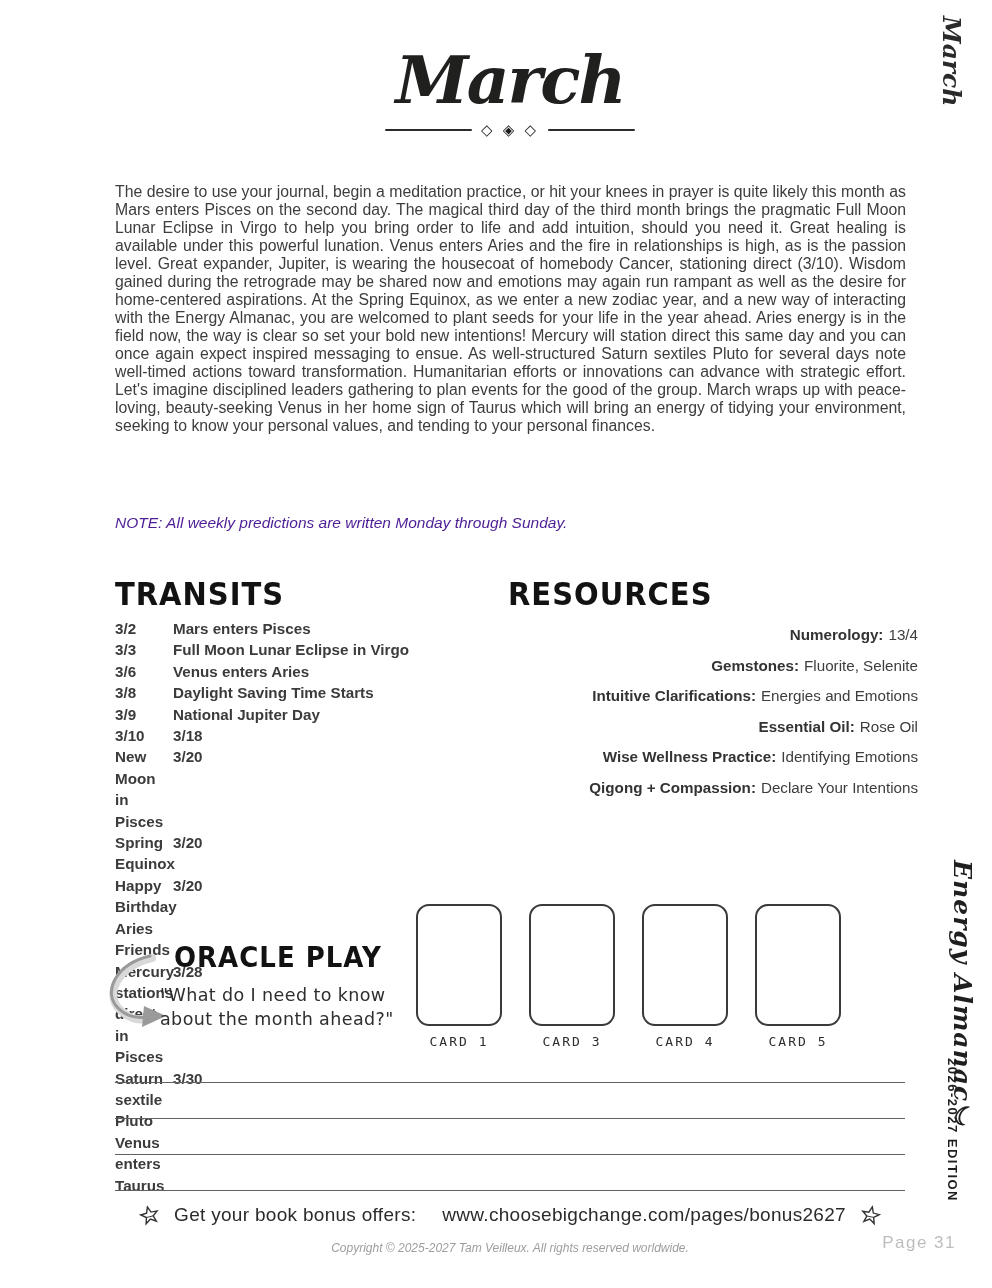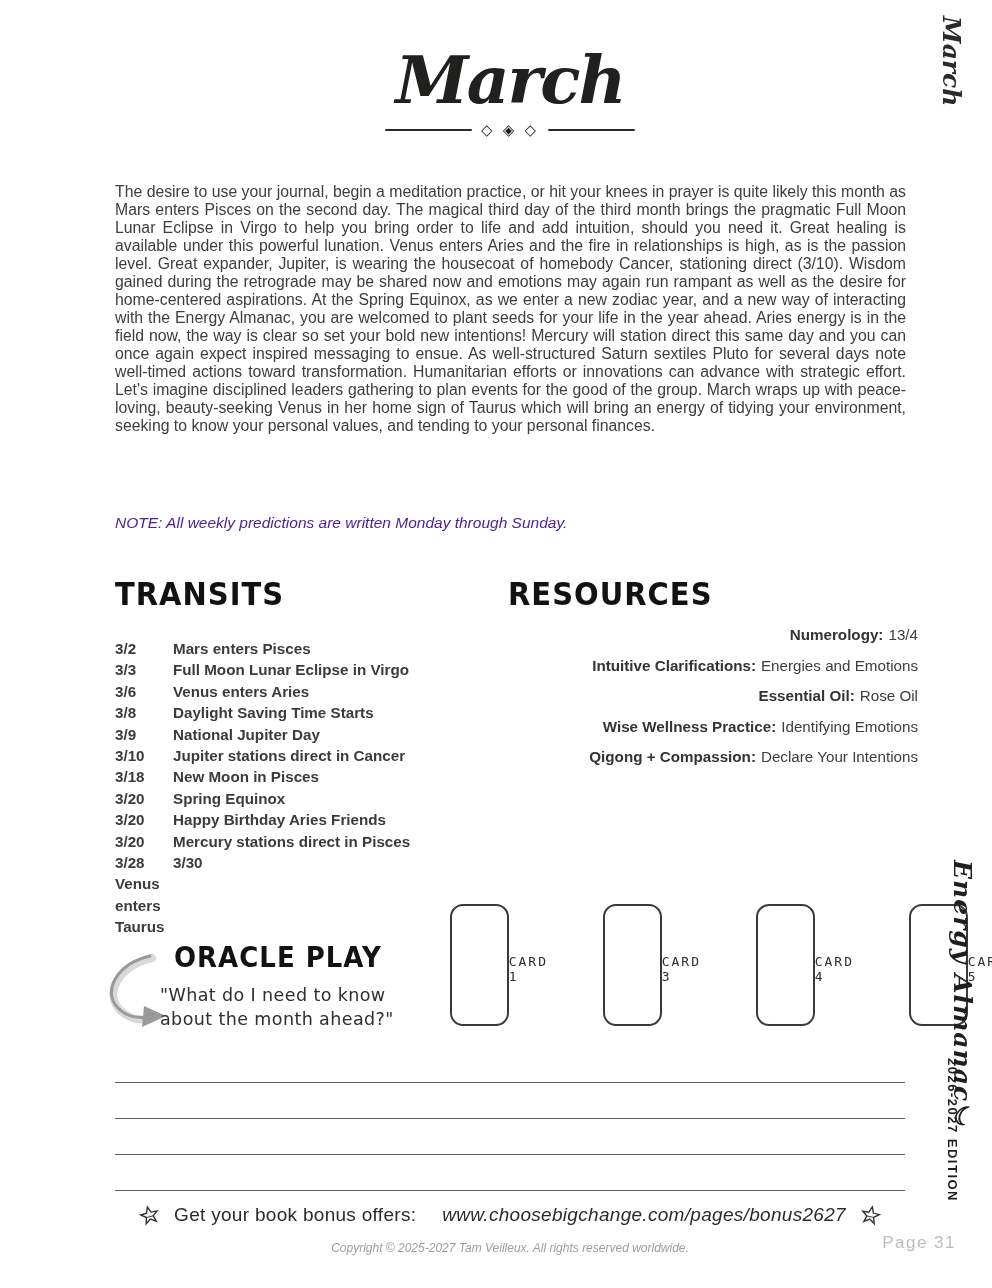--- a/index.html
+++ b/index.html
@@ -28,21 +28,21 @@
   .note { position:absolute; top:514px; left:115px; font-style:italic; font-size:15.5px; color:#4c1d95; }
 
   
   .hand-header {
     font-family:"DejaVu Sans", sans-serif; font-weight:800; font-size:29px;
     letter-spacing:1px; color:#121212; transform:scaleY(1.08); transform-origin:left top;
   }
 
   
   .transits { position:absolute; top:576px; left:115px; width:395px; }
-  .transit-rows { margin-top:28px; display:grid; grid-template-columns:58px 1fr; }
+  .transit-rows { margin-top:8px; display:grid; grid-template-columns:58px 1fr; }
   .transit-rows div {
     font-weight:700; font-size:15.2px; line-height:21.4px; color:#3b3b3b;
   }
 
   
   .resources { position:absolute; top:576px; left:508px; width:410px; }
   .resource-rows { margin-top:16px; }
   .resource-row { margin-bottom:13.5px; font-size:15.2px; line-height:17px; color:#3d3d3d;text-align:right; }
   .resource-row b { color:#333; margin-right:5px; }
 
@@ -50,39 +50,39 @@
   .oracle-header { position:absolute; top:941px; left:174px; font-size:26px; }
   .oracle-question {
     position:absolute; top:983px; left:160px; width:250px;
     font-size:17.5px; line-height:24px; color:#2e2e2e; letter-spacing:0.4px;
     font-family:"DejaVu Sans", sans-serif;
   }
   .oracle-arrow { position:absolute; left:94px; top:950px; }
 
   
   .cards { position:absolute; top:904px; left:410px; display:flex; gap:15px; }
-  .card-wrap { display:flex; flex-direction:row; align-items:center; width:98px;margin-left:40px; }
+  .card-wrap { display:flex; flex-direction:column; align-items:center; width:98px; }
   .card {
     width:86px; height:122px; border:2.3px solid #3a3a3a; border-radius:13px; background:#fff;
   }
   .card-label {
     margin-top:8px; font-size:13px; letter-spacing:2px; color:#2e2e2e;
     font-family:"DejaVu Sans Mono", monospace;
   }
 
   
   .ruled-line { position:absolute; left:115px; width:790px; border-top:1.7px solid #616161; height:0; }
 
   
   .bonus {
     position:absolute; top:1204px; left:115px; width:790px;
     display:flex; justify-content:center; align-items:center; gap:14px;
     font-size:19px; color:#2b2b2b; letter-spacing:0.3px;
   }
-  .bonus .url { margin-left:12px;font-style:italic; }
+  .bonus .url { margin-left:12px; }
   .copyright {
     position:absolute; top:1241px; left:115px; width:790px; text-align:center;
     font-style:italic; font-size:12px; color:#9d9d9d;
   }
   .page-num {
     position:absolute; top:1233px; right:36px; font-size:17px; color:#bdbdbd; letter-spacing:1.5px;
   }
 
   
   .v-month {
@@ -124,39 +124,40 @@
         <div>Mars enters Pisces</div>
       <div>3/3</div>
         <div>Full Moon Lunar Eclipse in Virgo</div>
       <div>3/6</div>
         <div>Venus enters Aries</div>
       <div>3/8</div>
         <div>Daylight Saving Time Starts</div>
       <div>3/9</div>
         <div>National Jupiter Day</div>
       <div>3/10</div>
-        <div>Jupiter stations direct in Cancer</div>
       <div>3/18</div>
         <div>New Moon in Pisces</div>
       <div>3/20</div>
         <div>Spring Equinox</div>
       <div>3/20</div>
         <div>Happy Birthday Aries Friends</div>
       <div>3/20</div>
         <div>Mercury stations direct in Pisces</div>
       <div>3/28</div>
+        <div>Saturn sextile Pluto</div>
       <div>3/30</div>
         <div>Venus enters Taurus</div>
     </div>
   </div>
 
   <div class="resources">
     <div class="hand-header">RESOURCES</div>
     <div class="resource-rows">
       <div class="resource-row"><b>Numerology:</b><span>13/4</span></div>
+      <div class="resource-row"><b>Gemstones:</b><span>Fluorite, Selenite</span></div>
       <div class="resource-row"><b>Intuitive Clarifications:</b><span>Energies and Emotions</span></div>
       <div class="resource-row"><b>Essential Oil:</b><span>Rose Oil</span></div>
       <div class="resource-row"><b>Wise Wellness Practice:</b><span>Identifying Emotions</span></div>
       <div class="resource-row"><b>Qigong + Compassion:</b><span>Declare Your Intentions</span></div>
     </div>
   </div>
 
   <svg class="oracle-arrow" width="86" height="90" viewBox="0 0 86 90">
     <path d="M58,8 C24,16 10,44 26,60 C34,68 44,71 56,69" fill="none" stroke="#d9d9d9" stroke-width="8" stroke-linecap="round"></path>
     <path d="M56,6 C22,14 8,42 24,58 C32,66 42,69 54,67" fill="none" stroke="#9a9a9a" stroke-width="3" stroke-linecap="round"></path>

